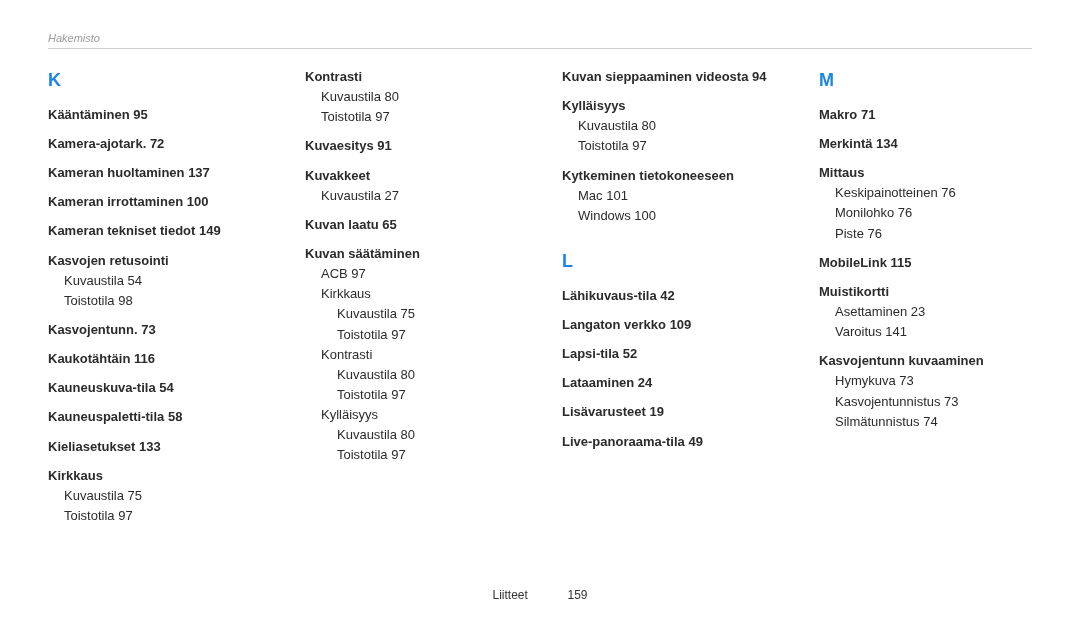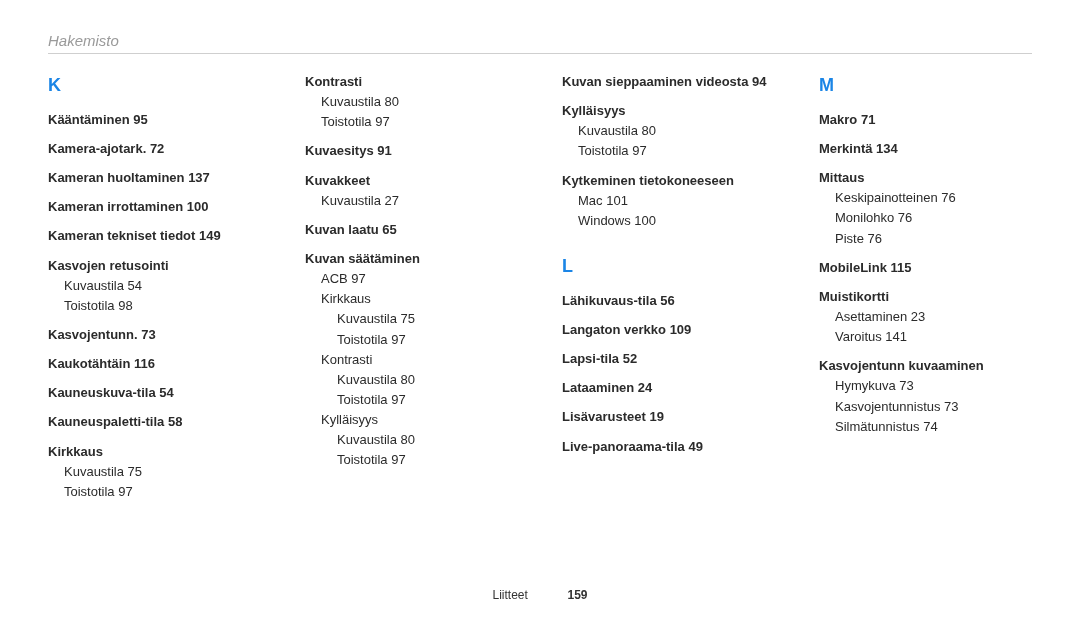--- a/index.html
+++ b/index.html
@@ -8,21 +8,21 @@
       height: 630px;
       background: #fff;
       font-family: Arial, Helvetica, sans-serif;
       color: #2b2b2b;
       position: relative;
       padding: 32px 48px 28px 48px;
     }
     .page-header {
       font-style: italic;
       color: #9a9a9a;
-      font-size: 15px;
+      font-size: 11px;
       margin-bottom: 4px;
     }
     .divider {
       border: none;
       border-top: 1px solid #cfcfcf;
       margin-bottom: 18px;
     }
     .columns {
       display: flex;
       gap: 44px;
@@ -43,21 +43,21 @@
     .sub2 { padding-left: 32px; font-weight: normal; }
     .footer {
       position: absolute;
       bottom: 28px;
       left: 0;
       right: 0;
       text-align: center;
       font-size: 12px;
       color: #333;
     }
-    .footer .pg { font-weight: bold; margin-left: 33px; }
+    .footer .pg { font-weight: normal; margin-left: 33px; }
   </style>
 </head>
 <body>
 
 <div class="page-header">Hakemisto</div>
 <hr class="divider">
 
 <div class="columns">
   <div class="col">
     <div class="section-letter">K</div>
@@ -67,20 +67,21 @@
         <div class="entry-bold">Kameran huoltaminen  137</div>
         <div class="entry-bold">Kameran irrottaminen  100</div>
         <div class="entry-bold">Kameran tekniset tiedot  149</div>
         <div class="entry-bold">Kasvojen retusointi</div>
         <div class="sub">Kuvaustila  54</div>
         <div class="sub">Toistotila  98</div>
         <div class="entry-bold">Kasvojentunn.  73</div>
         <div class="entry-bold">Kaukotähtäin  116</div>
         <div class="entry-bold">Kauneuskuva-tila  54</div>
         <div class="entry-bold">Kauneuspaletti-tila  58</div>
+        <div class="entry-bold">Kieliasetukset  133</div>
         <div class="entry-bold">Kirkkaus</div>
         <div class="sub">Kuvaustila  75</div>
         <div class="sub">Toistotila  97</div>
       </div>
   </div>
 
   <div class="col">
     <div>
         <div class="entry-bold">Kontrasti</div>
         <div class="sub">Kuvaustila  80</div>
@@ -108,21 +109,21 @@
         <div class="entry-bold">Kuvan sieppaaminen videosta  94</div>
         <div class="entry-bold">Kylläisyys</div>
         <div class="sub">Kuvaustila  80</div>
         <div class="sub">Toistotila  97</div>
         <div class="entry-bold">Kytkeminen tietokoneeseen</div>
         <div class="sub">Mac  101</div>
         <div class="sub">Windows  100</div>
       </div>
     <div class="section-letter" style="margin-top:22px;">L</div>
     <div>
-        <div class="entry-bold">Lähikuvaus-tila  56</div>
+        <div class="entry-bold">Lähikuvaus-tila  42</div>
         <div class="entry-bold">Langaton verkko  109</div>
         <div class="entry-bold">Lapsi-tila  52</div>
         <div class="entry-bold">Lataaminen  24</div>
         <div class="entry-bold">Lisävarusteet  19</div>
         <div class="entry-bold">Live-panoraama-tila  49</div>
       </div>
   </div>
 
   <div class="col">
     <div class="section-letter">M</div>

